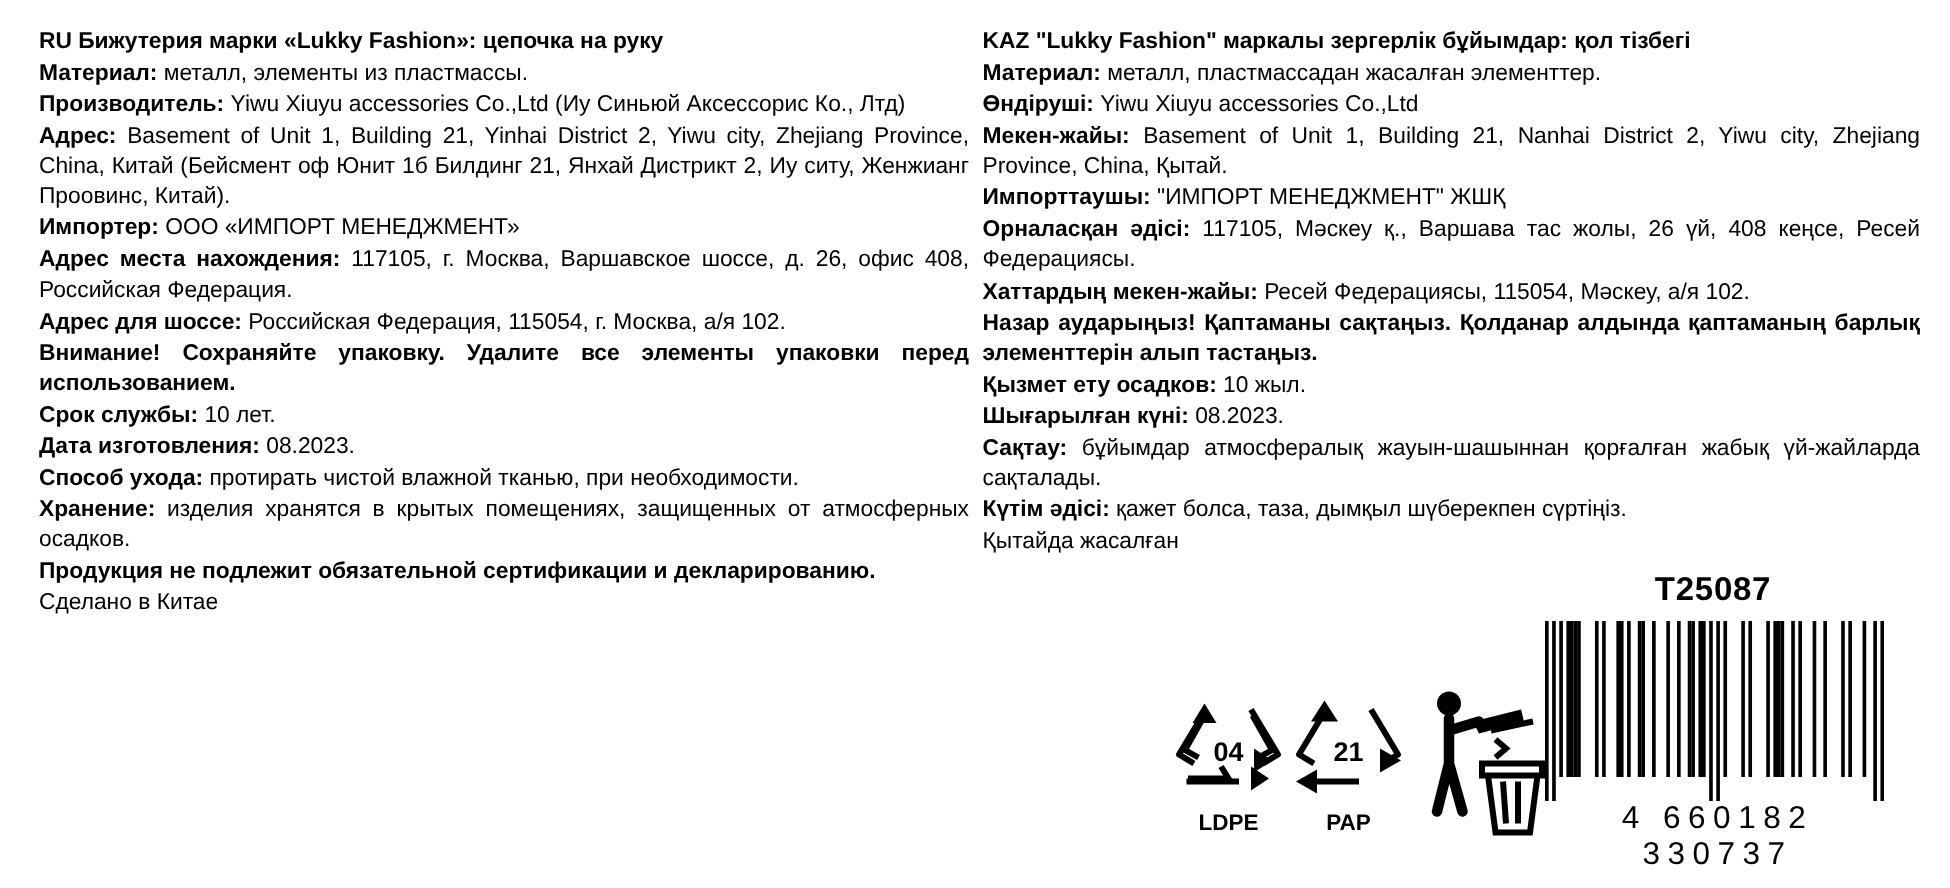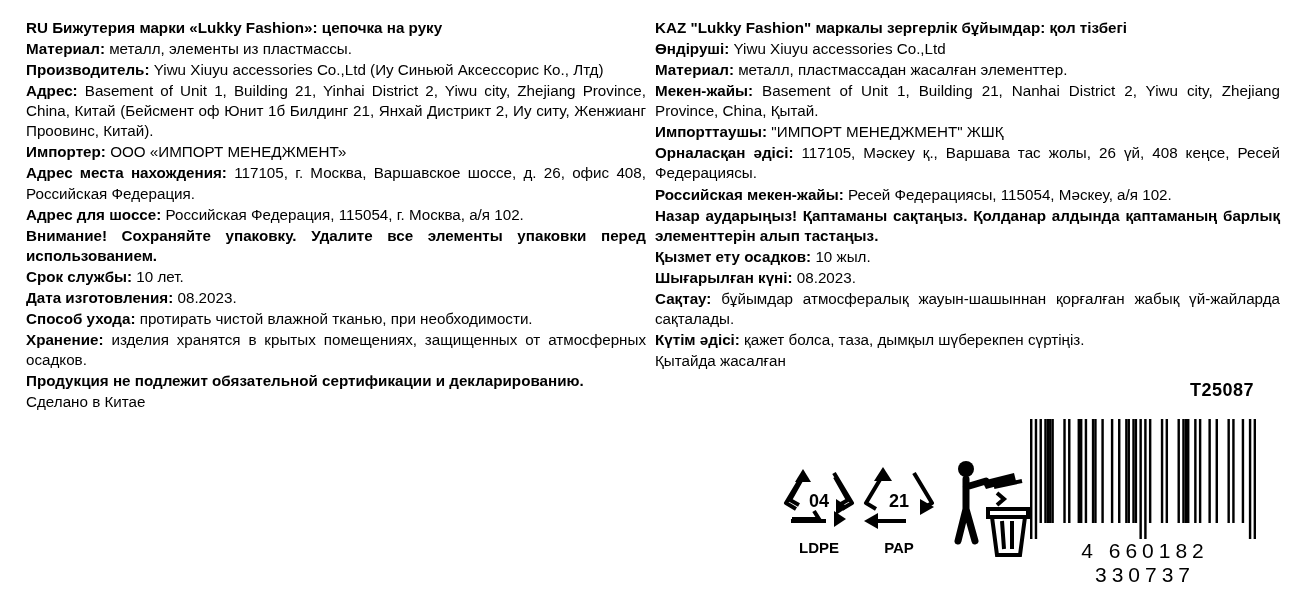--- a/index.html
+++ b/index.html
@@ -52,25 +52,24 @@
   .bin { left: 162px; top: 4px; width: 88px; height: 100px; position: absolute; }
 
   .barcode-wrap {
     position: absolute;
     left: 1030px;
     top: 380px;
     width: 230px;
     text-align: center;
   }
   .sku {
-    font-size: 18px;
+    font-size: 22px;
     font-weight: bold;
     letter-spacing: 0.5px;
-    margin-bottom: 18px;
-    text-align: right;
+    margin-bottom: 8px;
     padding-right: 6px;
   }
   .barcode {
     width: 226px;
     height: 120px;
     display: block;
   }
   .barnum {
     font-size: 21px;
     letter-spacing: 5px;
@@ -95,26 +94,26 @@
       <p class="line"><b>Срок службы:</b><span> 10 лет.</span></p>
       <p class="line"><b>Дата изготовления:</b><span> 08.2023.</span></p>
       <p class="line"><b>Способ ухода:</b><span> протирать чистой влажной тканью, при необходимости.</span></p>
       <p class="line"><b>Хранение:</b><span> изделия хранятся в крытых помещениях, защищенных от атмосферных осадков.</span></p>
       <p class="line"><b>Продукция не подлежит обязательной сертификации и декларированию.</b></p>
       <p class="line"><span>Сделано в Китае</span></p>
     </div>
 
   <div class="col col-kz" id="col-kz">
       <p class="line nojust"><b>KAZ</b><span style="font-weight: bold;"> "Lukky Fashion" маркалы зергерлік бұйымдар: қол тізбегі</span></p>
+      <p class="line"><b>Материал:</b><span> металл, пластмассадан жасалған элементтер.</span></p>
       <p class="line"><b>Өндіруші:</b><span> Yiwu Xiuyu accessories Co.,Ltd</span></p>
-      <p class="line"><b>Материал:</b><span> металл, пластмассадан жасалған элементтер.</span></p>
       <p class="line"><b>Мекен-жайы:</b><span> Basement of Unit 1, Building 21, Nanhai District 2, Yiwu city, Zhejiang Province, China, Қытай.</span></p>
       <p class="line"><b>Импорттаушы:</b><span> "ИМПОРТ МЕНЕДЖМЕНТ" ЖШҚ</span></p>
       <p class="line"><b>Орналасқан әдісі:</b><span> 117105, Мәскеу қ., Варшава тас жолы, 26 үй, 408 кеңсе, Ресей Федерациясы.</span></p>
-      <p class="line"><b>Российская мекен-жайы:</b><span> Ресей Федерациясы, 115054, Мәскеу, а/я 102.</span></p>
+      <p class="line"><b>Хаттардың мекен-жайы:</b><span> Ресей Федерациясы, 115054, Мәскеу, а/я 102.</span></p>
       <p class="line"><b>Назар аударыңыз! Қаптаманы сақтаңыз. Қолданар алдында қаптаманың барлық элементтерін алып тастаңыз.</b></p>
       <p class="line"><b>Қызмет ету осадков:</b><span> 10 жыл.</span></p>
       <p class="line"><b>Шығарылған күні:</b><span> 08.2023.</span></p>
       <p class="line"><b>Сақтау:</b><span> бұйымдар атмосфералық жауын-шашыннан қорғалған жабық үй-жайларда сақталады.</span></p>
       <p class="line"><b>Күтім әдісі:</b><span> қажет болса, таза, дымқыл шүберекпен сүртіңіз.</span></p>
       <p class="line"><span>Қытайда жасалған</span></p>
     </div>
 
   <div class="marks">
 

